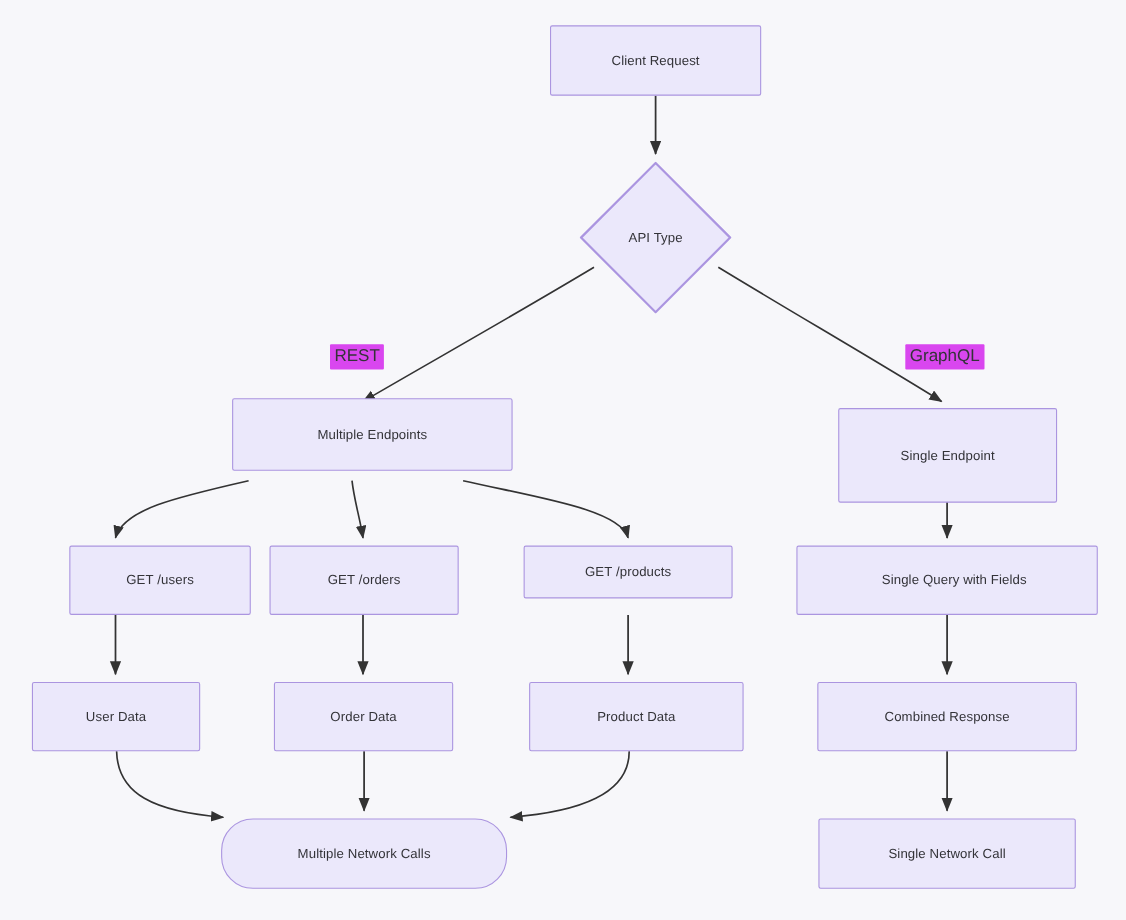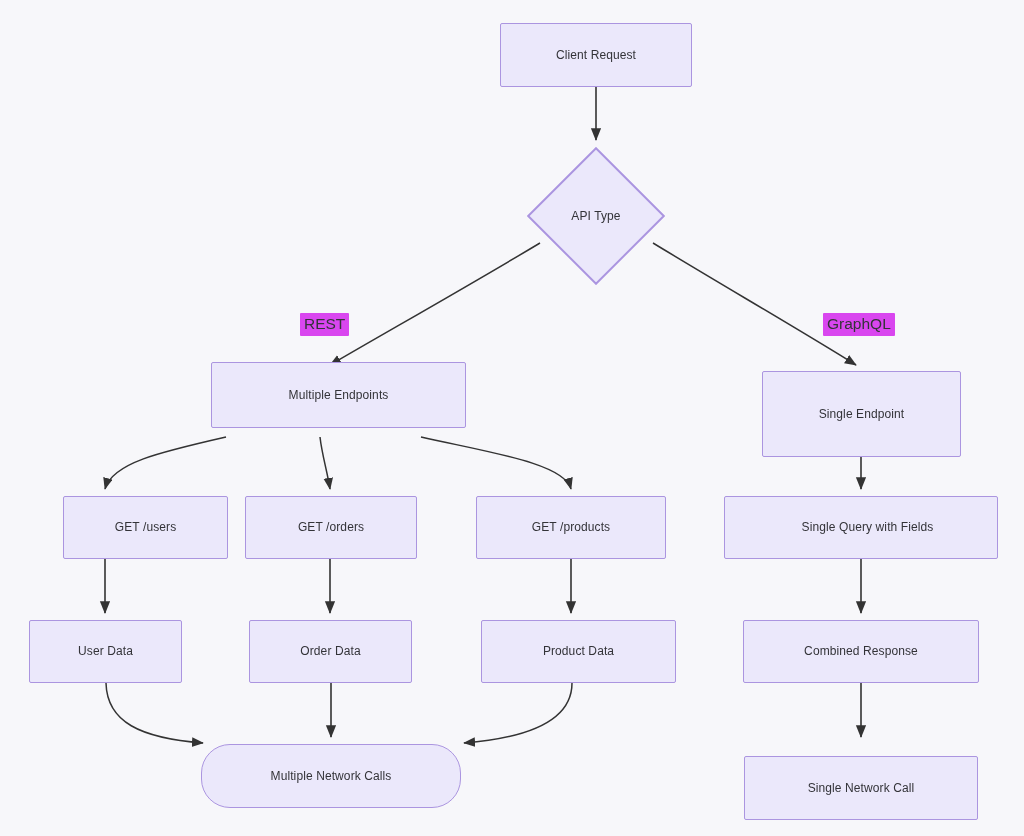--- a/index.html
+++ b/index.html
@@ -129,21 +129,21 @@
   </div>
 
   <div class="node" style="left:23px; top:496px; width:165px; height:63px;margin-left:40px;">
     <span>GET /users</span>
   </div>
 
   <div class="node" style="left:245px; top:496px; width:172px; height:63px;">
     <span>GET /orders</span>
   </div>
 
-  <div class="node" style="left:476px; top:496px; width:190px; height:63px;">
+  <div class="node" style="left:476px; top:496px; width:190px; height:48px;">
     <span>GET /products</span>
   </div>
 
   <div class="node" style="left:724px; top:496px; width:274px; height:63px;padding-left:13px;">
     <span>Single Query with Fields</span>
   </div>
 
   <div class="node" style="left:29px; top:620px; width:153px; height:63px;">
     <span>User Data</span>
   </div>
@@ -157,21 +157,21 @@
   </div>
 
   <div class="node" style="left:743px; top:620px; width:236px; height:63px;">
     <span>Combined Response</span>
   </div>
 
   <div class="node" style="left:201px; top:744px; width:260px; height:64px;border-radius:29px;">
     <span>Multiple Network Calls</span>
   </div>
 
-  <div class="node" style="left:744px; top:744px; width:234px; height:64px;margin-top:12px;">
+  <div class="node" style="left:744px; top:744px; width:234px; height:64px;">
     <span>Single Network Call</span>
   </div>
 
   <div class="edge-label" style="left:300px; top:313px;">REST</div>
 
   <div class="edge-label" style="left:823px; top:313px;">GraphQL</div>
 
 </div>
 
 </body></html>

